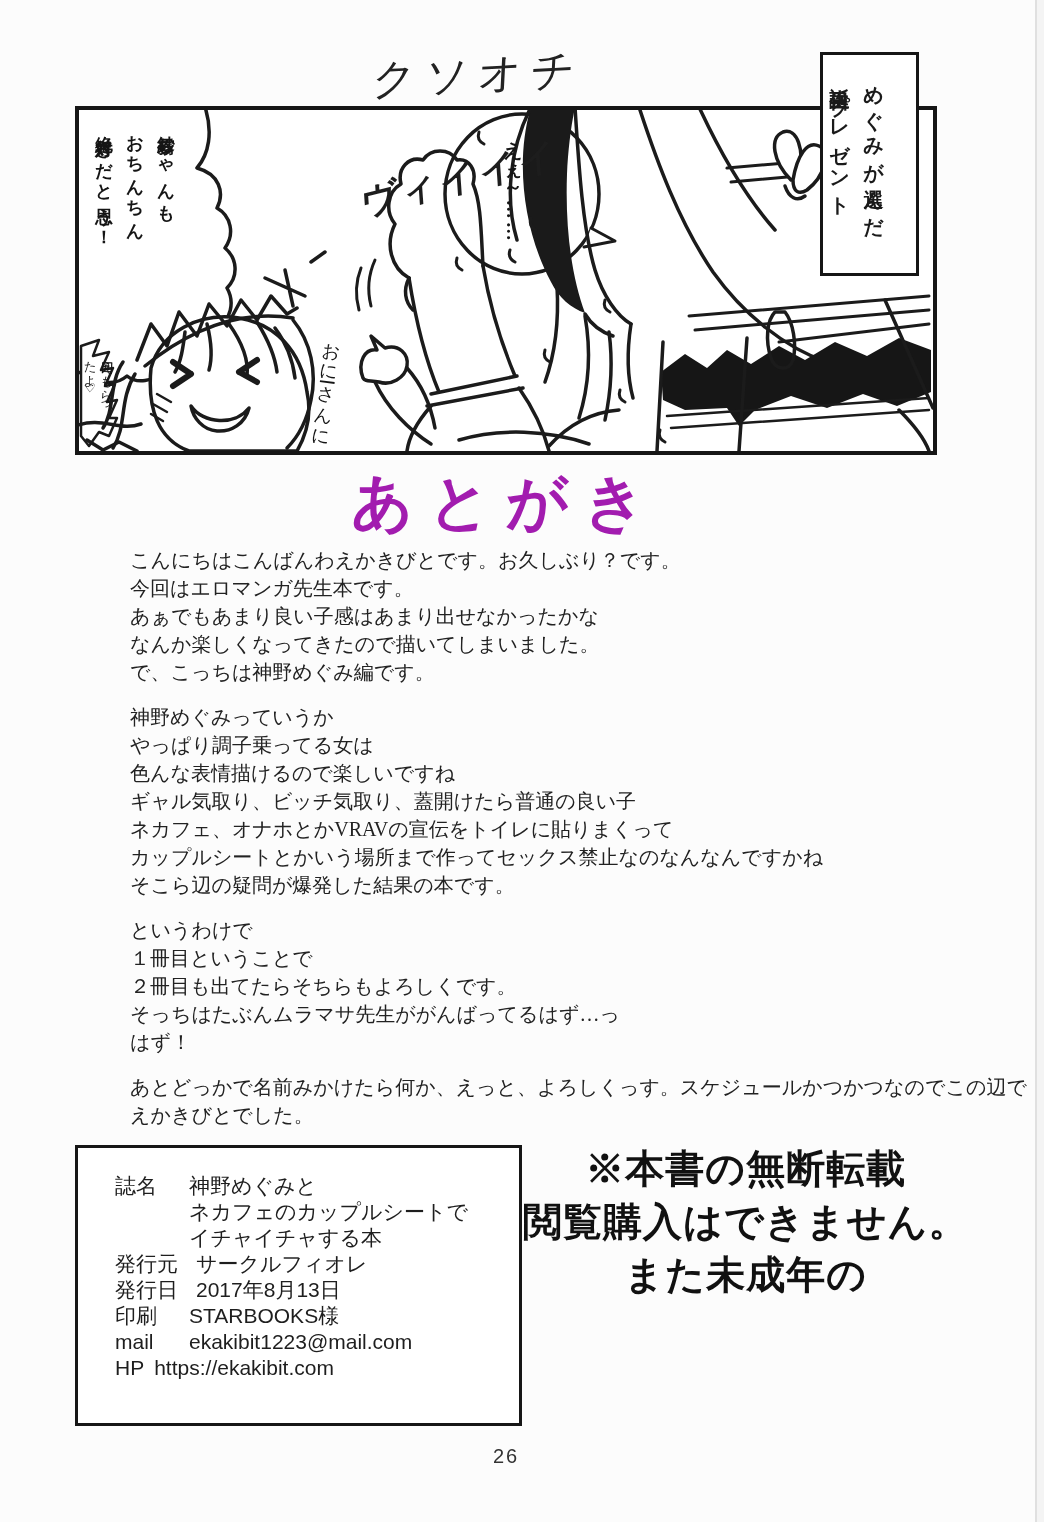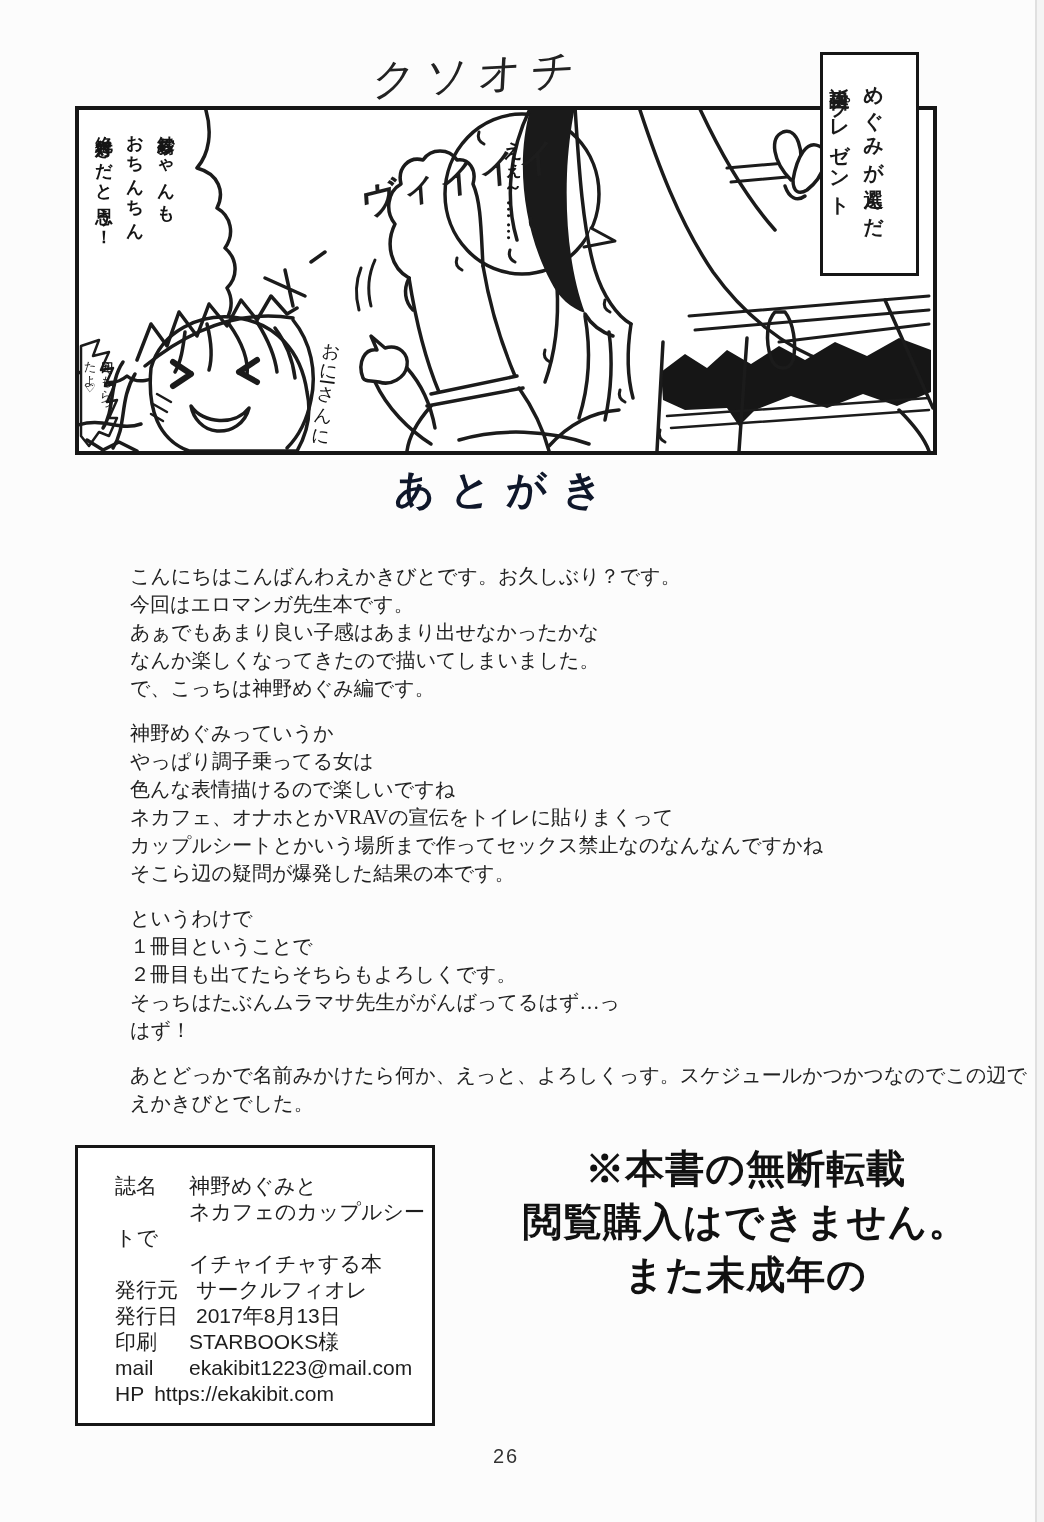--- a/index.html
+++ b/index.html
@@ -44,29 +44,29 @@
     transform:rotate(-14deg) skewX(-10deg);color:#1d1d1d;
   }
   .onisan-text{left:314px;top:330px;height:125px;font-size:18px;letter-spacing:1px;
     font-family:"Liberation Sans","DejaVu Sans",sans-serif;transform:rotate(7deg);}
   .scrawl-text{left:80px;top:352px;height:102px;font-size:12.5px;line-height:17px;
     font-family:"Liberation Sans","DejaVu Sans",sans-serif;transform:rotate(2deg);}
 
   
   .afterword-title{
     position:absolute;left:75px;top:462px;width:862px;text-align:center;
-    font-size:40px;font-weight:bold;letter-spacing:15px;color:#0f172a;
-  }
-  .afterword-body{position:absolute;left:130px;top:546px;width:900px;font-size:20px;line-height:28px;color:#222;margin-top:16px;}
+    font-size:61px;font-weight:bold;letter-spacing:15px;color:#a21caf;
+  }
+  .afterword-body{position:absolute;left:130px;top:546px;width:900px;font-size:20px;line-height:28px;color:#222;}
   .afterword-body .para{margin:0 0 17px 0;}
   .afterword-body .para.last{margin-bottom:0;}
 
   
   .colophon{
-    position:absolute;left:75px;top:1145px;width:360px;height:281px;
+    position:absolute;left:75px;top:1145px;width:447px;height:281px;
     border:3px solid #161616;box-sizing:border-box;background:#fff;
     font-family:"Liberation Sans","DejaVu Sans",sans-serif;
   }
   .colophon .rows{padding:25px 0 0 37px;font-size:21px;line-height:26px;color:#1e1e1e;}
   .colophon .lbl{display:inline-block;min-width:56px;margin-right:18px;}
   .colophon .row.hp .lbl{min-width:0;margin-right:10px;}
 
   
   .disclaimer{
     position:absolute;left:523px;top:1142px;font-size:39px;font-weight:bold;
@@ -227,20 +227,21 @@
       <div>こんにちはこんばんわえかきびとです。お久しぶり？です。</div>
       <div>今回はエロマンガ先生本です。</div>
       <div>あぁでもあまり良い子感はあまり出せなかったかな</div>
       <div>なんか楽しくなってきたので描いてしまいました。</div>
       <div>で、こっちは神野めぐみ編です。</div>
     </div>
     <div class="para">
       <div>神野めぐみっていうか</div>
       <div>やっぱり調子乗ってる女は</div>
       <div>色んな表情描けるので楽しいですね</div>
+      <div>ギャル気取り、ビッチ気取り、蓋開けたら普通の良い子</div>
       <div>ネカフェ、オナホとかVRAVの宣伝をトイレに貼りまくって</div>
       <div>カップルシートとかいう場所まで作ってセックス禁止なのなんなんですかね</div>
       <div>そこら辺の疑問が爆発した結果の本です。</div>
     </div>
     <div class="para">
       <div>というわけで</div>
       <div>１冊目ということで</div>
       <div>２冊目も出てたらそちらもよろしくです。</div>
       <div>そっちはたぶんムラマサ先生ががんばってるはず…っ</div>
       <div>はず！</div>

